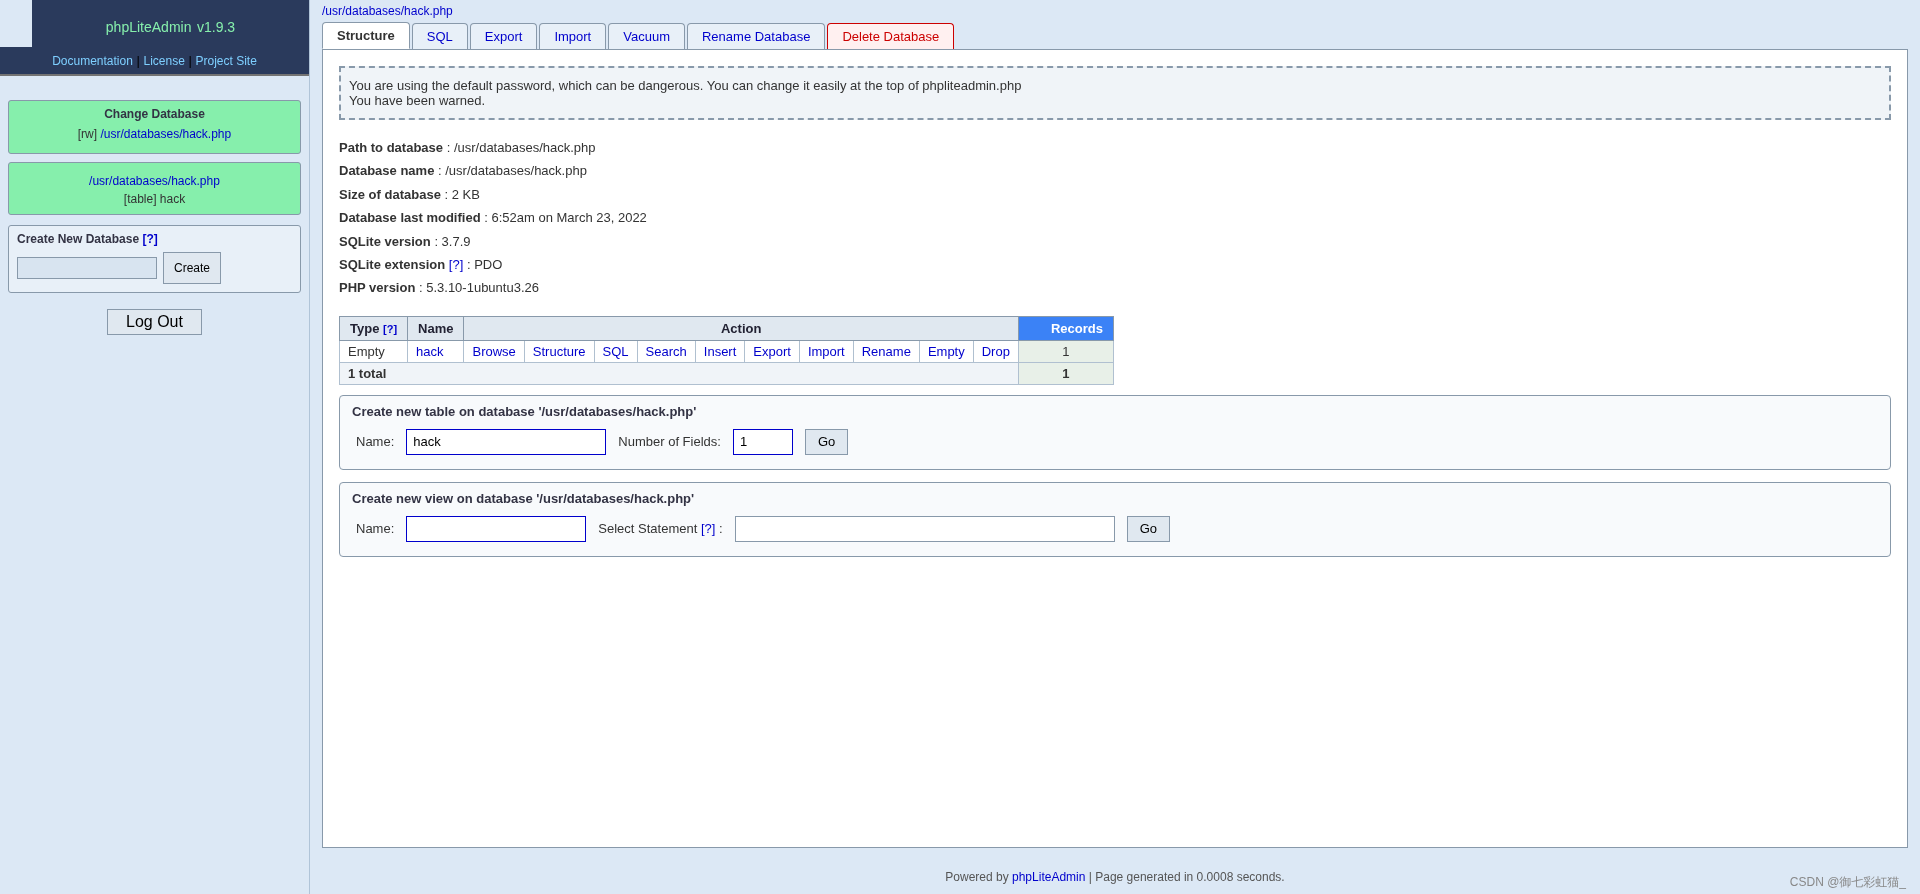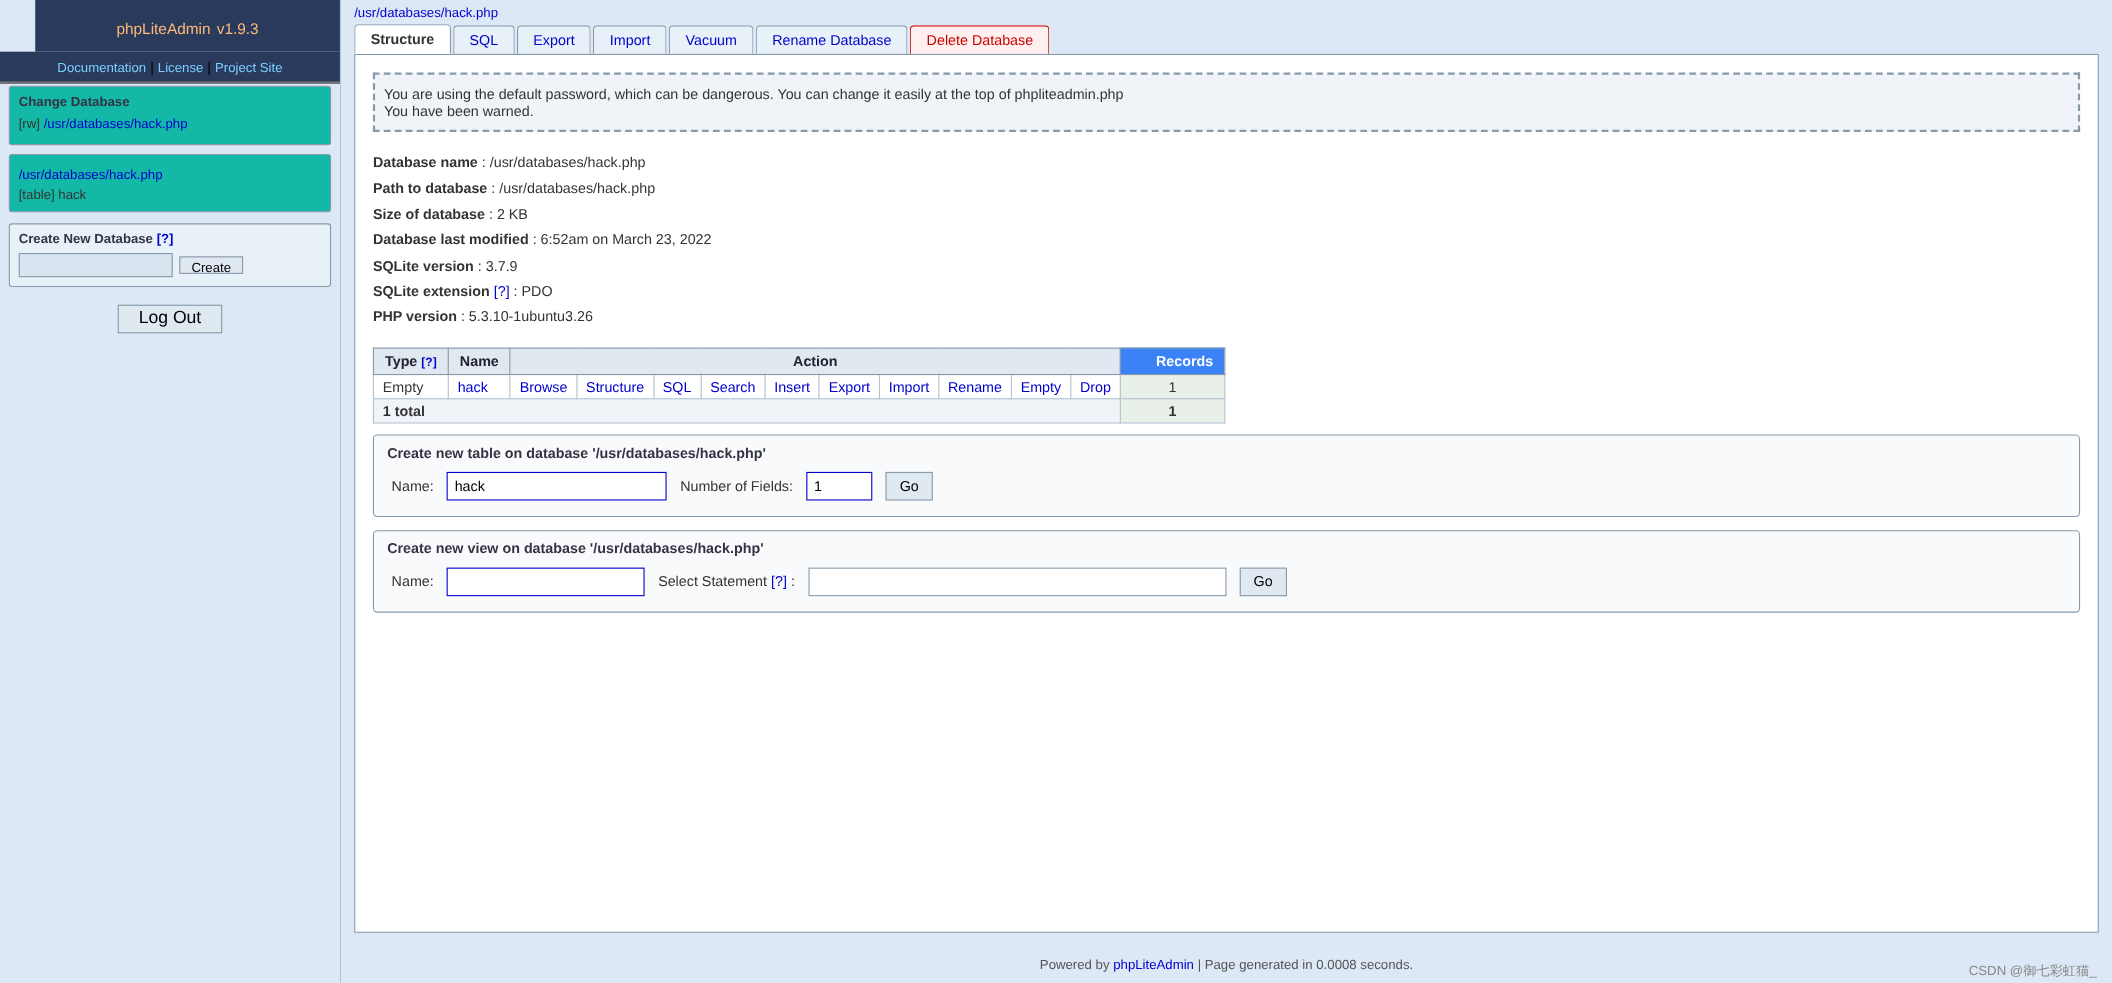--- a/index.html
+++ b/index.html
@@ -18,21 +18,21 @@
       width: 310px;
       min-width: 310px;
       background: #dce8f5;
       border-right: 1px solid #b0c4d8;
       padding: 0;
       display: flex;
       flex-direction: column;
     }
     .sidebar-title {
       background: #2a3a5c;
-      color: #fdba74;
+      color: #86efac;
       text-align: center;
       padding: 14px 8px 10px;
       font-size: 20px;
       font-weight: bold;
       margin-left: 32px;
     }
     .sidebar-title span {
       font-size: 14px;
       font-weight: normal;
     }
@@ -42,24 +42,25 @@
       background: #2a3a5c;
       border-bottom: 2px solid #737373;
     }
     .sidebar-links a {
       color: #7ecfff;
       text-decoration: none;
       font-size: 12px;
     }
     .sidebar-section {
       border: 1px solid #8899aa;
-      margin: 2px 8px 6px;
-      background: #14b8a6;
+      margin: 24px 8px 6px;
+      background: #86efac;
       border-radius: 3px;
       padding: 6px 8px 8px;
+      text-align: center;
     }
     .sidebar-section-title {
       font-size: 12px;
       font-weight: bold;
       color: #334;
       margin-bottom: 6px;
     }
     .sidebar-db-link {
       color: #0000cc;
       text-decoration: none;
@@ -103,21 +104,21 @@
       padding: 2px 4px;
       font-size: 12px;
       height: 22px;
     }
     .sidebar-create-btn {
       padding: 2px 10px;
       font-size: 12px;
       background: #e0e8f0;
       border: 1px solid #8899aa;
       cursor: pointer;
-      height: 16px;
+      height: 32px;
     }
     .sidebar-logout {
       text-align: center;
       margin: 10px 0;
     }
     .sidebar-logout-btn {
       padding: 3px 18px;
       font-size: 16px;
       background: #e0e8f0;
       border: 1px solid #8899aa;
@@ -373,25 +374,25 @@
 
     <div class="content">
 
       <div class="warning-box">
         <div>You are using the default password, which can be dangerous. You can change it easily at the top of phpliteadmin.php</div>
         <div>You have been warned.</div>
       </div>
 
       <div class="db-info">
         <div>
+          <strong>Path to database</strong>
+          <span>: /usr/databases/hack.php</span>
+        </div>
+        <div>
           <strong>Database name</strong>
-          <span>: /usr/databases/hack.php</span>
-        </div>
-        <div>
-          <strong>Path to database</strong>
           <span>: /usr/databases/hack.php</span>
         </div>
         <div>
           <strong>Size of database</strong>
           <span>: 2 KB</span>
         </div>
         <div>
           <strong>Database last modified</strong>
           <span>: 6:52am on March 23, 2022</span>
         </div>

